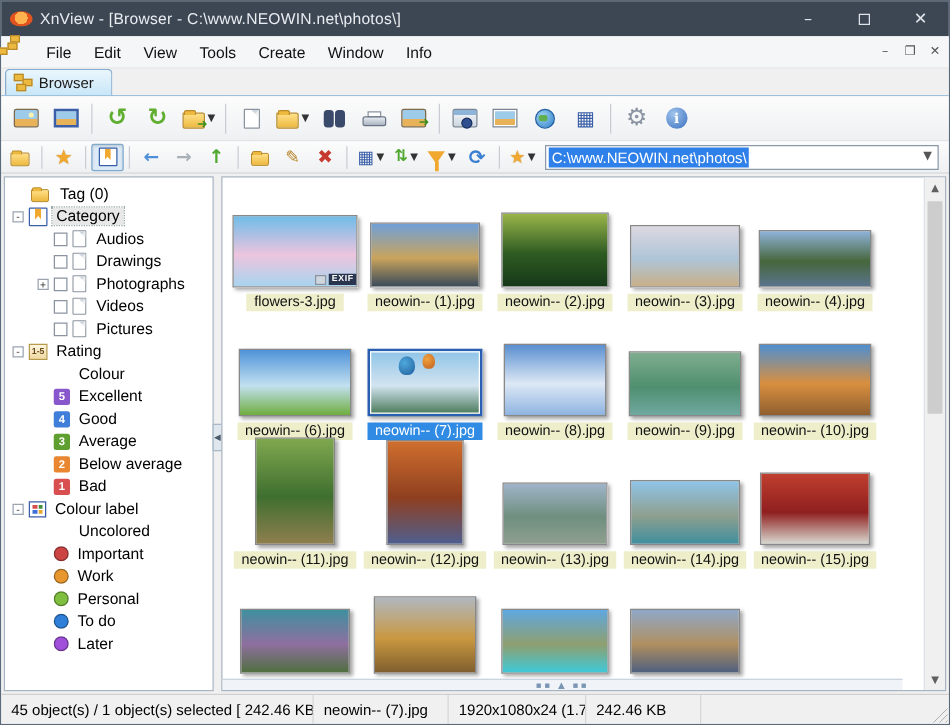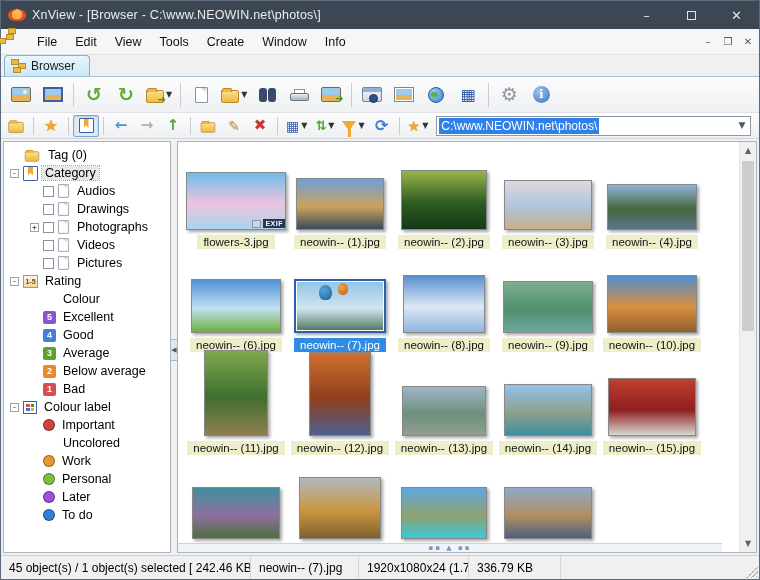--- a/index.html
+++ b/index.html
@@ -395,47 +395,47 @@
           <span class="colorgrid t-ic">
             <i></i>
             <i></i>
             <i></i>
             <i></i>
           </span>
           <span class="lbl">Colour label</span>
         </div>
         <div class="trow">
           <span class="tspace" style="width: 39px;"></span>
+          <span class="tspace" style="width: 17px;"></span>
+          <span class="lbl">Uncolored</span>
+        </div>
+        <div class="trow">
+          <span class="tspace" style="width: 39px;"></span>
           <span class="dot t-ic" style="background: rgb(204, 68, 68);"></span>
           <span class="lbl">Important</span>
         </div>
         <div class="trow">
           <span class="tspace" style="width: 39px;"></span>
-          <span class="tspace" style="width: 17px;"></span>
-          <span class="lbl">Uncolored</span>
-        </div>
-        <div class="trow">
-          <span class="tspace" style="width: 39px;"></span>
           <span class="dot t-ic" style="background: rgb(232, 151, 47);"></span>
           <span class="lbl">Work</span>
         </div>
         <div class="trow">
           <span class="tspace" style="width: 39px;"></span>
           <span class="dot t-ic" style="background: rgb(127, 191, 63);"></span>
           <span class="lbl">Personal</span>
         </div>
         <div class="trow">
           <span class="tspace" style="width: 39px;"></span>
+          <span class="dot t-ic" style="background: rgb(47, 127, 217);"></span>
+          <span class="lbl">To do</span>
+        </div>
+        <div class="trow">
+          <span class="tspace" style="width: 39px;"></span>
           <span class="dot t-ic" style="background: rgb(159, 79, 217);"></span>
           <span class="lbl">Later</span>
-        </div>
-        <div class="trow">
-          <span class="tspace" style="width: 39px;"></span>
-          <span class="dot t-ic" style="background: rgb(47, 127, 217);"></span>
-          <span class="lbl">To do</span>
         </div>
       </div>
     <div class="vsplit">
       <div class="collapse g">◀</div>
     </div>
     <div class="thumbpane">
       <div class="gridwrap">
         <div class="grid" id="grid">
             <div class="cell">
               <div class="thumbbox">
@@ -567,17 +567,17 @@
           </div>
         <div class="varrow">▼</div>
       </div>
     </div>
   </div>
 
   <div class="statusbar">
     <div class="seg seg1">45 object(s) / 1 object(s) selected  [ 242.46 KB ]</div>
     <div class="seg seg2">neowin-- (7).jpg</div>
     <div class="seg seg3">1920x1080x24 (1.78)</div>
-    <div class="seg seg4">336.79 KB</div>
+    <div class="seg seg4">242.46 KB</div>
     <div class="seg" style="flex:1;border-right:none"></div>
     <div class="resize-grip"></div>
   </div>
 </div>
 
 </body></html>

